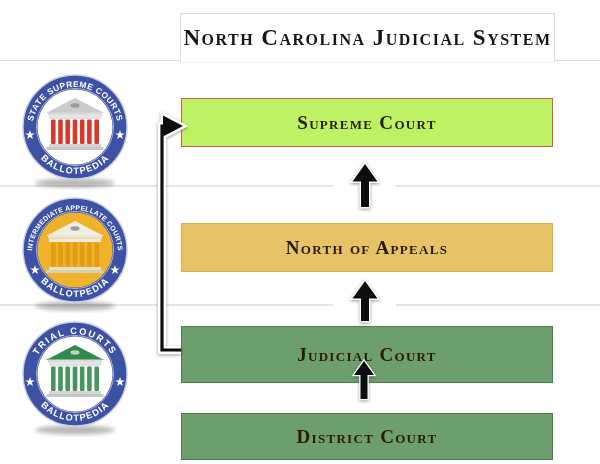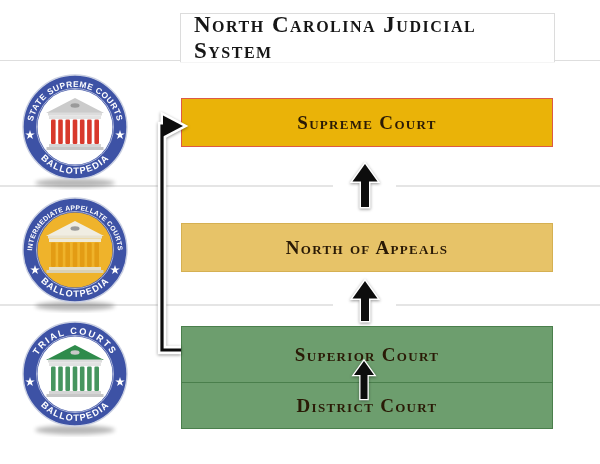--- a/index.html
+++ b/index.html
@@ -4,36 +4,36 @@
 <style>
   html,body{margin:0;padding:0;background:#fff;}
   .canvas{position:relative;width:600px;height:464px;background:#ffffff;overflow:hidden;
           font-family:"Liberation Serif",serif;}
 
   
   .header-line{position:absolute;left:0;top:60px;width:600px;height:1px;}
   .header-box{position:absolute;left:180px;top:13px;width:373px;height:48px;background:#fff;
               border:1px solid;border-bottom:none;display:flex;align-items:center;justify-content:center;
               box-shadow:0 1px 0 rgba(0,0,0,0.04);}
-  .header-box h1{margin:13px;font-variant:small-caps;font-weight:600;font-size:23px;letter-spacing:1.5px;color:#161616;}
+  .header-box h1{margin:0;font-variant:small-caps;font-weight:600;font-size:23px;letter-spacing:1.5px;color:#161616;}
 
   
   .divider{position:absolute;height:2px;}
   .d1l{left:0;top:185px;width:333px}
   .d1r{left:396px;top:185px;width:204px}
   .d2l{left:0;top:304px;width:333px}
   .d2r{left:396px;top:304px;width:204px}
 
   
   .bar{position:absolute;left:181px;width:370px;border:1px solid;display:flex;align-items:center;justify-content:center;}
   .bar span{font-variant:small-caps;font-weight:600;font-size:19px;letter-spacing:1.3px;}
   .bar-supreme{top:98px;height:47px}
   .bar-appeals{top:223px;height:47px}
   .bar-superior{top:326px;height:55px}
-  .bar-district{top:382px;height:45px}
+  .bar-district{top:413px;height:45px}
 
   
   .overlay{position:absolute;left:0;top:0;width:600px;height:464px;pointer-events:none;
            filter:drop-shadow(0 1px 1.5px rgba(0,0,0,0.40));}
 
   
   .badge{position:absolute;left:20px;width:110px;height:118px;}
   .badge-0{top:72px}
   .badge-1{top:195px}
   .badge-2{top:319px}
@@ -63,28 +63,28 @@
   <div class="header-line" style="background-color: rgb(222, 222, 222);"></div>
   <div class="header-box" style="border-color: rgb(220, 220, 220);">
     <h1>North Carolina Judicial System</h1>
   </div>
 
   <div class="divider d1l" style="background-color: rgb(229, 229, 229);"></div>
   <div class="divider d1r" style="background-color: rgb(229, 229, 229);"></div>
   <div class="divider d2l" style="background-color: rgb(229, 229, 229);"></div>
   <div class="divider d2r" style="background-color: rgb(229, 229, 229);"></div>
 
-  <div class="bar bar-supreme" style="background-color: #eab308; border-color: rgb(220, 90, 70);">
+  <div class="bar bar-supreme" style="background-color: #bef264; border-color: rgb(220, 90, 70);">
     <span style="color: rgb(42, 26, 6);">Supreme Court</span>
   </div>
   <div class="bar bar-appeals" style="background-color: rgb(231, 195, 104); border-color: rgb(213, 176, 82);">
     <span style="color: rgb(42, 26, 6);">North of Appeals</span>
   </div>
   <div class="bar bar-superior" style="background-color: rgb(109, 158, 110); border-color: rgb(74, 127, 76);">
-    <span style="color: rgb(42, 26, 6);">Superior Court</span>
+    <span style="color: rgb(42, 26, 6);">Judicial Court</span>
   </div>
   <div class="bar bar-district" style="background-color: rgb(109, 158, 110); border-color: rgb(74, 127, 76);">
     <span style="color: rgb(42, 26, 6);">District Court</span>
   </div>
 
   <svg class="overlay" viewBox="0 0 600 464">
 
     <g>
       <path d="M166,126 H162 V350 H181" fill="none" stroke="#ffffff" stroke-width="8.5"></path>
       <polygon points="183,126 163,115.5 163,136.5" fill="#ffffff" stroke="#ffffff" stroke-width="5"></polygon>

